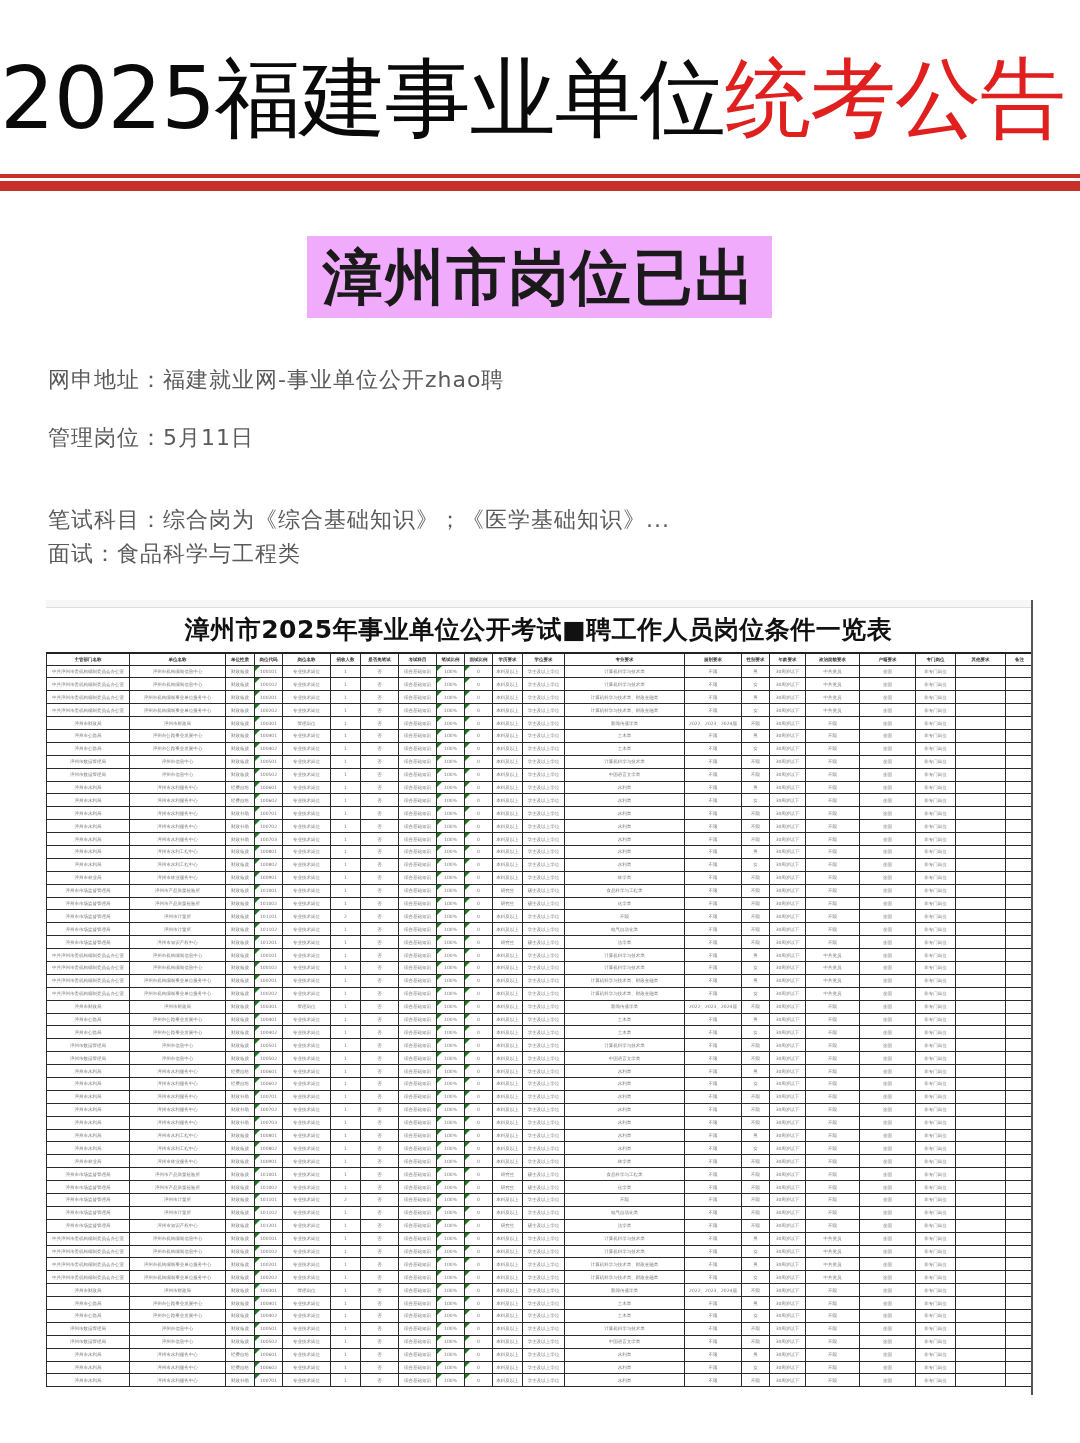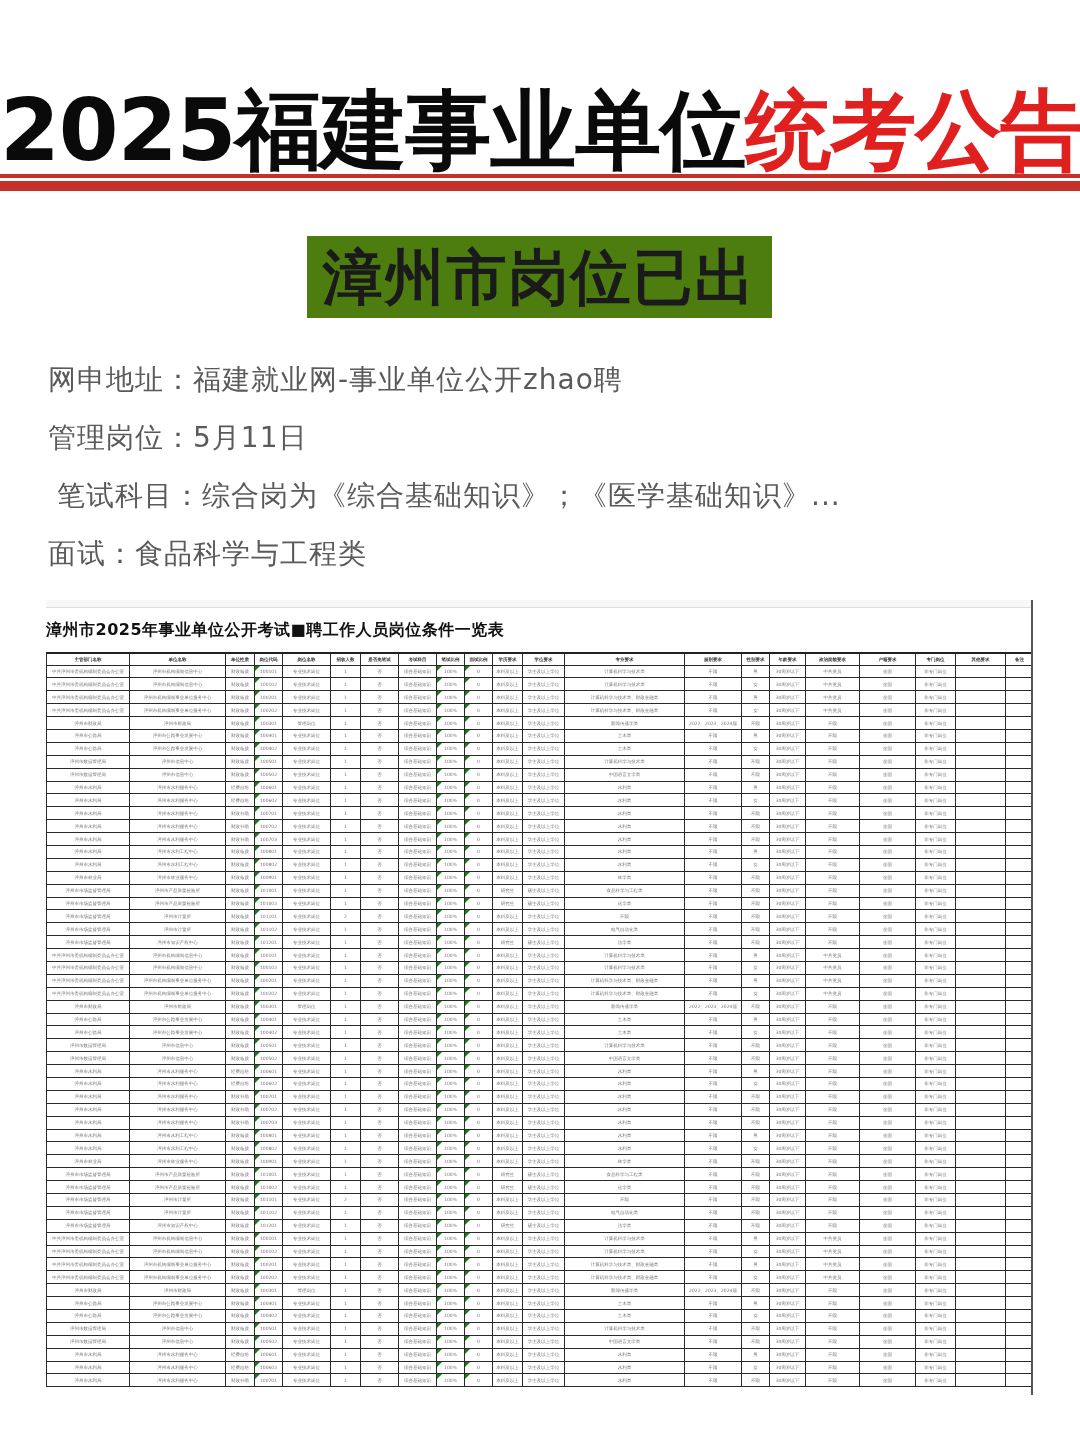--- a/index.html
+++ b/index.html
@@ -1,46 +1,46 @@
 <!DOCTYPE html>
 <html><head>
 <meta charset="utf-8">
 <style>
   * { box-sizing: border-box; margin: 0; padding: 0; }
   html, body { width: 1080px; height: 1443px; background: #ffffff; overflow: hidden; }
   body { font-family: "DejaVu Sans", "Liberation Sans", sans-serif; position: relative; }
 
   .headline {
     position: absolute; left: 0; top: 48px; width: 876px; height: 100px;
-    text-align: center; font-weight: bold; font-size: 86px; line-height: 100px;
-    letter-spacing: -1px; white-space: nowrap; margin-top: 32px;
+    text-align: center; font-weight: normal; font-size: 86px; line-height: 100px;
+    letter-spacing: -1px; white-space: nowrap;
   }
   .headline .black { color: #0a0a0a; }
   .headline .red { color: #e01f1f; }
 
   .stripe { position: absolute; left: 0; width: 1080px; background: #c8302a; }
   .stripe.thin { top: 174px; height: 4px; }
   .stripe.thick { top: 181px; height: 10px; }
 
   .subhead {
     position: absolute; left: 307px; top: 236px; width: 465px; height: 82px;
-    background: #4d7c0f; color: #1a1a1a; font-size: 60px; line-height: 82px;
+    background: #f0abfc; color: #1a1a1a; font-size: 60px; line-height: 82px;
     text-align: center; font-weight: bold; letter-spacing: 2px;
   }
 
-  .info { position: absolute; left: 48px; color: #5a5a5a; font-size: 28px; line-height: 40px; white-space: nowrap; letter-spacing: 1px; }
-  .info.l1 { top: 360px; } .info.l2 { top: 418px; } .info.l3 { top: 476px; margin-left: 9px; } .info.l4 { top: 534px; }
+  .info { position: absolute; left: 48px; color: #5a5a5a; font-size: 22px; line-height: 40px; white-space: nowrap; letter-spacing: 1px; }
+  .info.l1 { top: 360px; } .info.l2 { top: 418px; } .info.l3 { top: 500px; } .info.l4 { top: 534px; }
 
   .sheet {
     position: absolute; left: 46px; top: 600px; width: 987px; height: 795px;
     background: #fff; border-right: 2px solid #555; overflow: hidden;
   }
   .sheet .gridtop { height: 8px; border-bottom: 1px solid #ddd; background: #f7f7f7; }
   .sheet-title {
-    height: 44px; text-align: left; font-size: 16px; line-height: 44px;
+    height: 44px; text-align: center; font-size: 25px; line-height: 44px;
     font-weight: bold; color: #111; letter-spacing: 0.5px;
   }
   table { border-collapse: collapse; width: 100%; table-layout: fixed; }
   th, td { border: 1px solid #2a2a2a; font-size: 4.5px; color: #777; text-align: center;
     height: 12.9px; overflow: hidden; white-space: nowrap; padding: 0 1px; }
   th { color: #333; font-weight: bold; height: 12px; border-top: 2px solid #222; }
   td.flag { position: relative; }
   td.flag::before { content: ""; position: absolute; left: 0; top: 0; border-top: 5px solid #1c7a1c; border-right: 5px solid transparent; }
 </style>
 </head>

